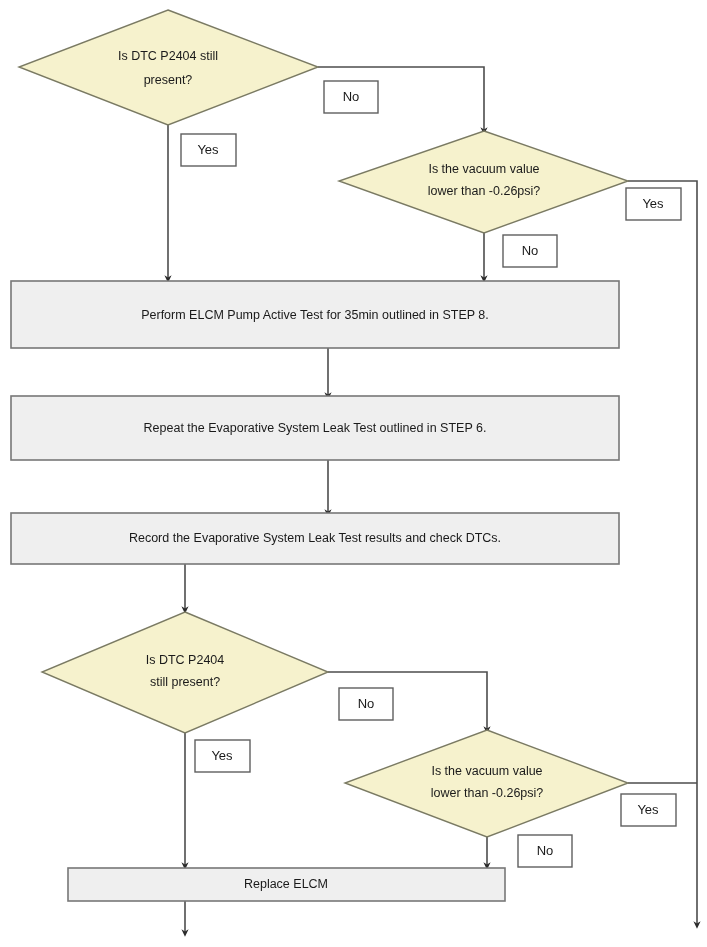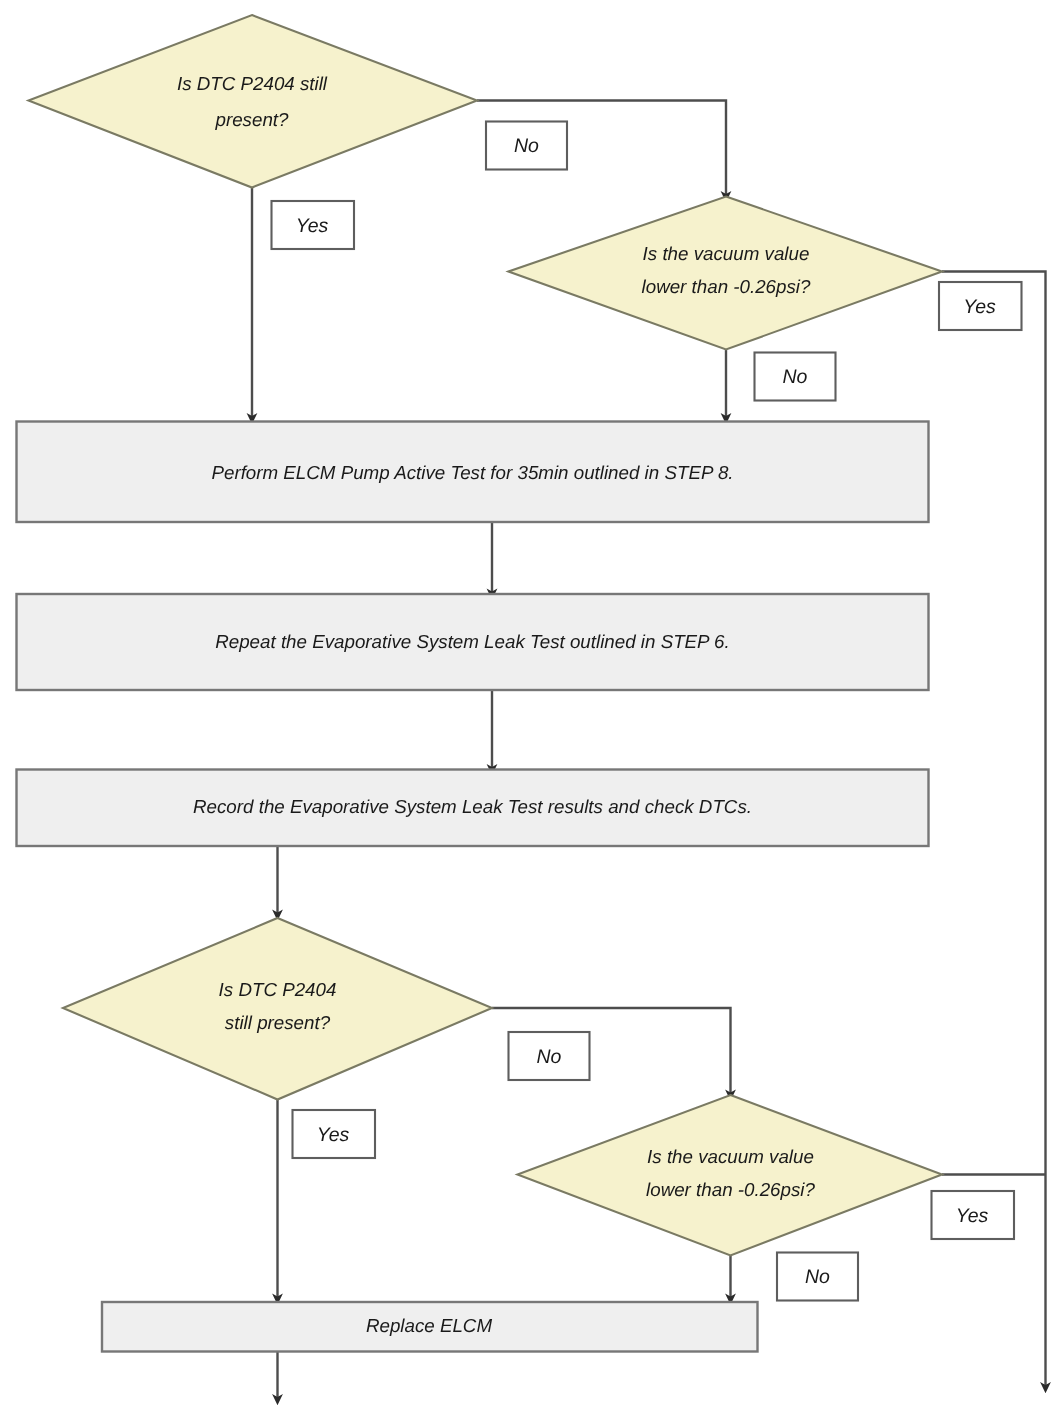--- a/index.html
+++ b/index.html
@@ -10,21 +10,20 @@
   }
   body {
     font-family: "Liberation Sans", sans-serif;
   }
   #flow-root {
     position: relative;
     width: 707px;
     height: 947px;
     background: #ffffff;
     overflow: hidden;
-    font-style: italic;
   }
   #flow-svg {
     position: absolute;
     left: 0;
     top: 0;
     width: 707px;
     height: 947px;
   }
   .node-text {
     font-family: "Liberation Sans", sans-serif;

